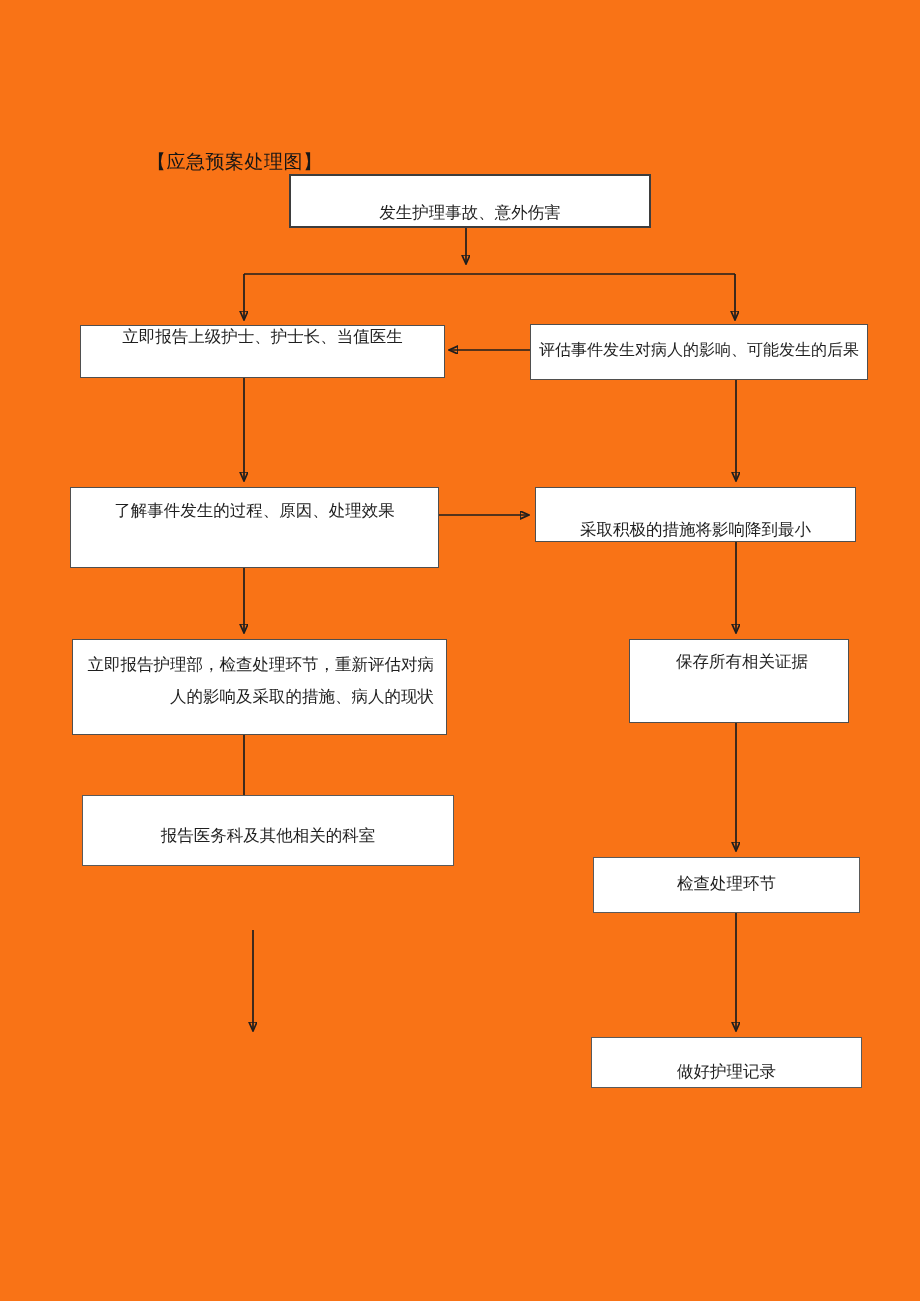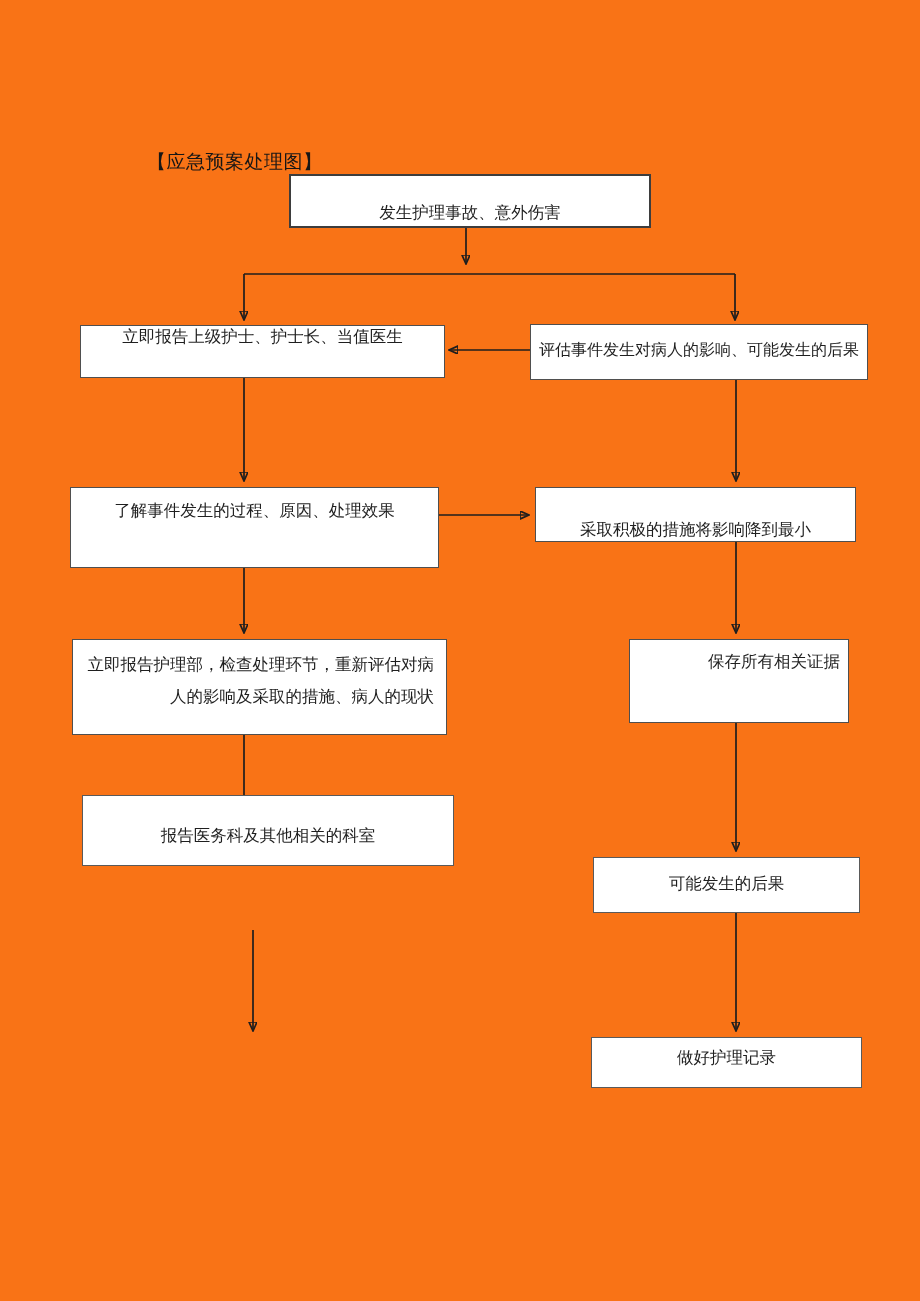--- a/index.html
+++ b/index.html
@@ -34,25 +34,25 @@
     line-height: 1.35;
     text-align: center;
     color: #1f1f1f;
   }
   .n-start               { left: 289px; top: 174px;  width: 362px; height: 54px; padding-top: 26px; border-width: 2px; border-color: #3d3d3d; }
   .n-report-superiors    { left: 80px;  top: 325px;  width: 365px; height: 53px; }
   .n-assess-impact       { left: 530px; top: 324px;  width: 338px; height: 56px; padding-top: 14px; font-size: 16px; }
   .n-understand-event    { left: 70px;  top: 487px;  width: 369px; height: 81px; padding-top: 12px; }
   .n-positive-measures   { left: 535px; top: 487px;  width: 321px; height: 55px; padding-top: 31px; }
   .n-report-nursing-dept { left: 72px;  top: 639px;  width: 375px; height: 96px; padding: 9px 12px 0 13px; text-align: right; line-height: 1.95; }
-  .n-preserve-evidence   { left: 629px; top: 639px;  width: 220px; height: 84px; padding: 11px 8px 12px 14px; text-align: right; }
+  .n-preserve-evidence   { left: 629px; top: 639px;  width: 220px; height: 84px; padding: 11px 8px 12px 14px; text-align: center; }
   .n-report-medical-dept { left: 82px;  top: 795px;  width: 372px; height: 71px; padding-top: 29px; border-color: #5a5a5a; }
   .n-observe-patient     { left: 593px; top: 857px;  width: 267px; height: 56px; padding-top: 15px; border-color: #5a5a5a; }
   .n-report-leaders      { left: 80px;  top: 1037px; width: 372px; height: 53px; padding-top: 12px; border-color: #5a5a5a; }
-  .n-nursing-records     { left: 591px; top: 1037px; width: 271px; height: 51px; padding-top: 9px; border-color: #5a5a5a; }
+  .n-nursing-records     { left: 591px; top: 1037px; width: 271px; height: 51px; padding-top: 23px; border-color: #5a5a5a; }
   .arrow-layer {
     position: absolute;
     left: 0; top: 0;
     width: 920px;
     height: 1301px;
     pointer-events: none;
   }
   .arrow-layer line, .arrow-layer path {
     stroke: #1e1e1e;
     stroke-width: 1.7;
@@ -97,18 +97,18 @@
   <div class="node n-understand-event">了解事件发生的过程、原因、处理效果</div>
 
   <div class="node n-positive-measures">采取积极的措施将影响降到最小</div>
 
   <div class="node n-report-nursing-dept">立即报告护理部，检查处理环节，重新评估对病人的影响及采取的措施、病人的现状</div>
 
   <div class="node n-preserve-evidence">保存所有相关证据</div>
 
   <div class="node n-report-medical-dept">报告医务科及其他相关的科室</div>
 
-  <div class="node n-observe-patient">可能发生的后果</div>
+  <div class="node n-observe-patient">检查处理环节</div>
 
 
   <div class="node n-nursing-records">做好护理记录</div>
 
 </div>
 
 </body></html>

